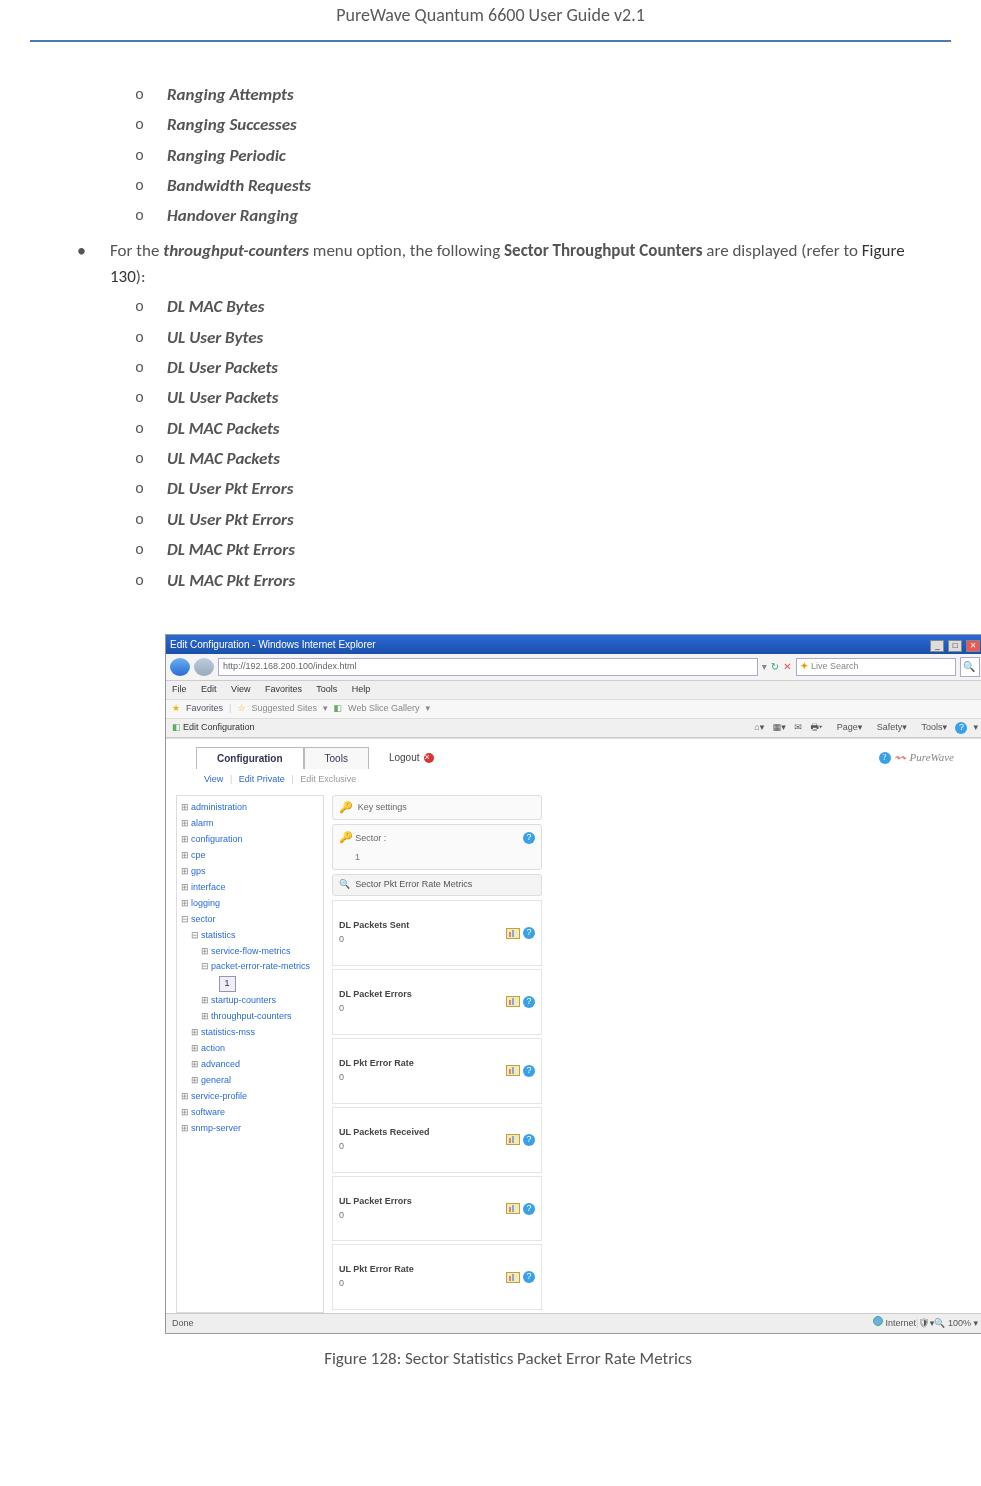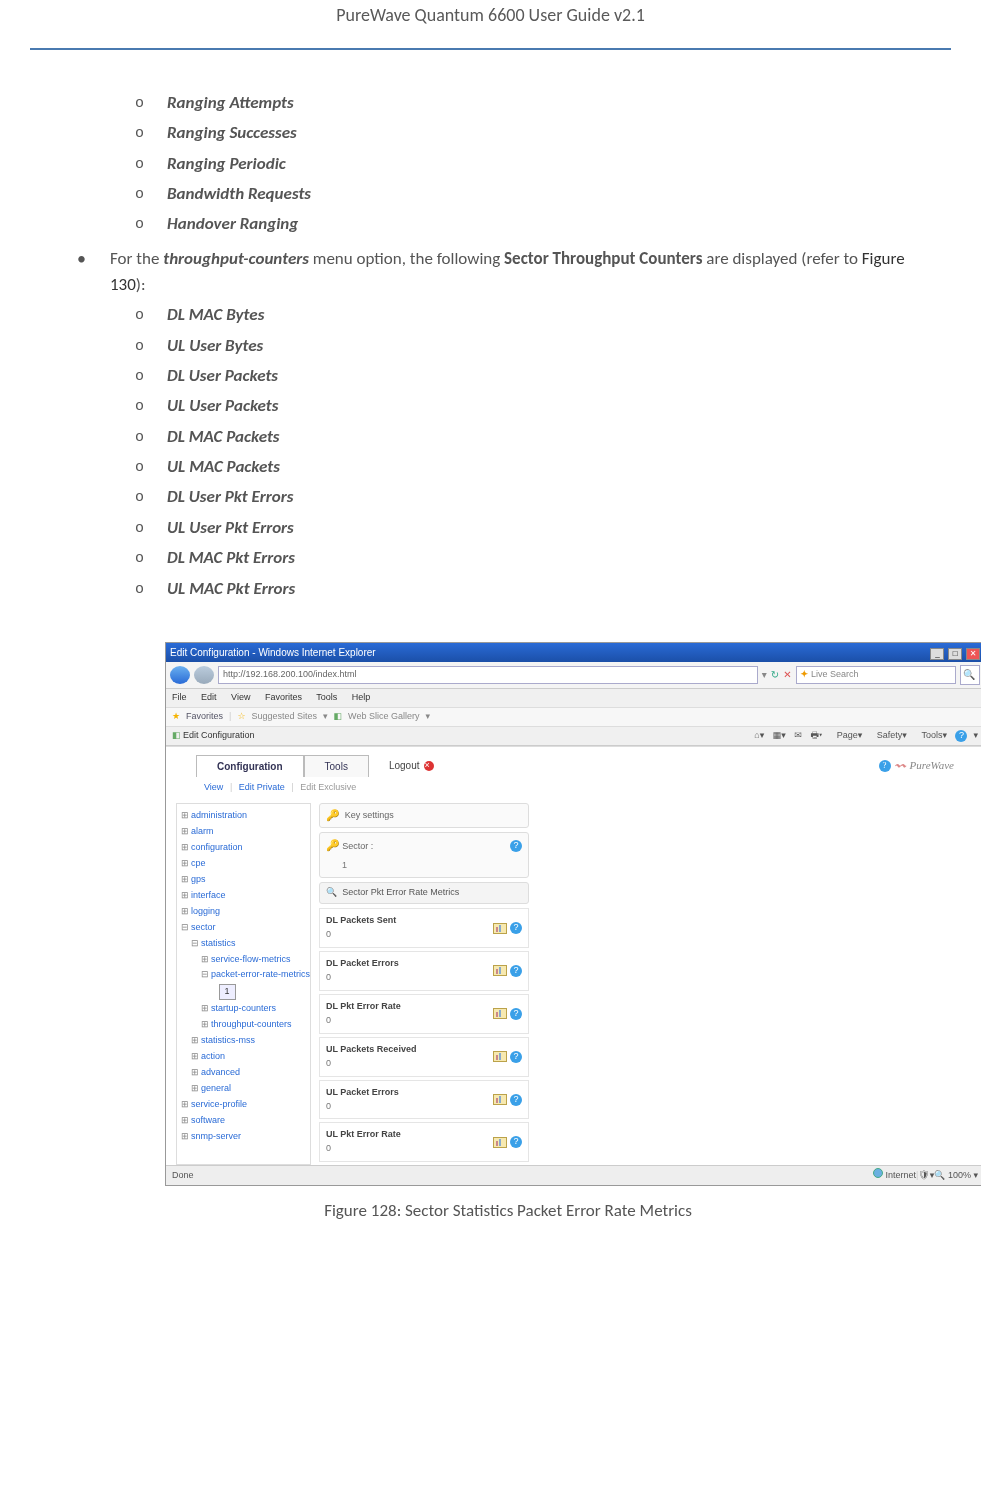--- a/index.html
+++ b/index.html
@@ -11,21 +11,21 @@
     color: #333;
     font-size: 17px;
   }
   .page {
     padding: 0 30px;
   }
   .header-title {
     text-align: center;
     color: #595959;
     font-size: 18px;
-    padding: 4px 0 22px;
+    padding: 4px 0 14px;
   }
   .header-rule {
     height: 2px;
     background: #4a7ab0;
     margin-bottom: 40px;
   }
   .content {
     padding-left: 45px;
     padding-right: 10px;
     line-height: 1.55;
@@ -164,21 +164,21 @@
   }
   .subtabs {
     margin: 4px 0 8px 28px; font-size: 9px; color: #2a6bd6;
   }
   .subtabs span { margin-right: 4px; }
   .subtabs .sep { color: #ccc; }
   .app-body {
     display: flex; gap: 8px;
   }
   .tree {
-    width: 135px; border: 1px solid #ddd; background:#fff;
+    width: 148px; border: 1px solid #ddd; background:#fff;
     padding: 4px; font-size: 9px; color:#2a6bd6;
   }
   .tree-item { white-space: nowrap; padding: 1px 0; }
   .tree-item.exp::before { content:"\229e\00a0"; color:#888; }
   .tree-item.col::before { content:"\229f\00a0"; color:#888; }
   .tree-item.leaf::before { content:"\00a0\00a0\00a0"; }
   .indent1 { padding-left: 10px; }
   .indent2 { padding-left: 20px; }
   .indent3 { padding-left: 30px; }
   .tree .selbox {
@@ -190,21 +190,21 @@
     border: 1px solid #ddd; background:#fafafa; border-radius:3px;
     padding: 3px 6px; margin-bottom: 4px; font-size: 9px;
     display:flex; align-items:center; gap:5px; color:#666;
   }
   .panelbox.tall { flex-direction: column; align-items: stretch; padding:4px 6px;}
   .panelbox .row { display:flex; justify-content:space-between; align-items:center;}
   .keyicon { color:#d4b33a; font-size:11px; }
   .sectiontitle { color:#555; background:#f4f4f4; }
   .metric {
     border: 1px solid #e5e5e5; background:#fff;
-    padding: 5px 6px; margin-bottom: 3px; font-size:9px;
+    padding: 18px 6px; margin-bottom: 3px; font-size:9px;
     display:flex; justify-content:space-between; align-items:center;
   }
   .metric .lbl { color:#444; font-weight:bold; }
   .metric .val { color:#777; font-weight:normal; display:block; font-size:9px;}
   .metric-left { display:flex; flex-direction:column; }
   .metric-icons { display:flex; gap:3px; align-items:center;}
   .charticon {
     width:14px;height:11px;border:1px solid #bba24a;background:#f7e9b0;
     display:inline-block;position:relative;
   }

